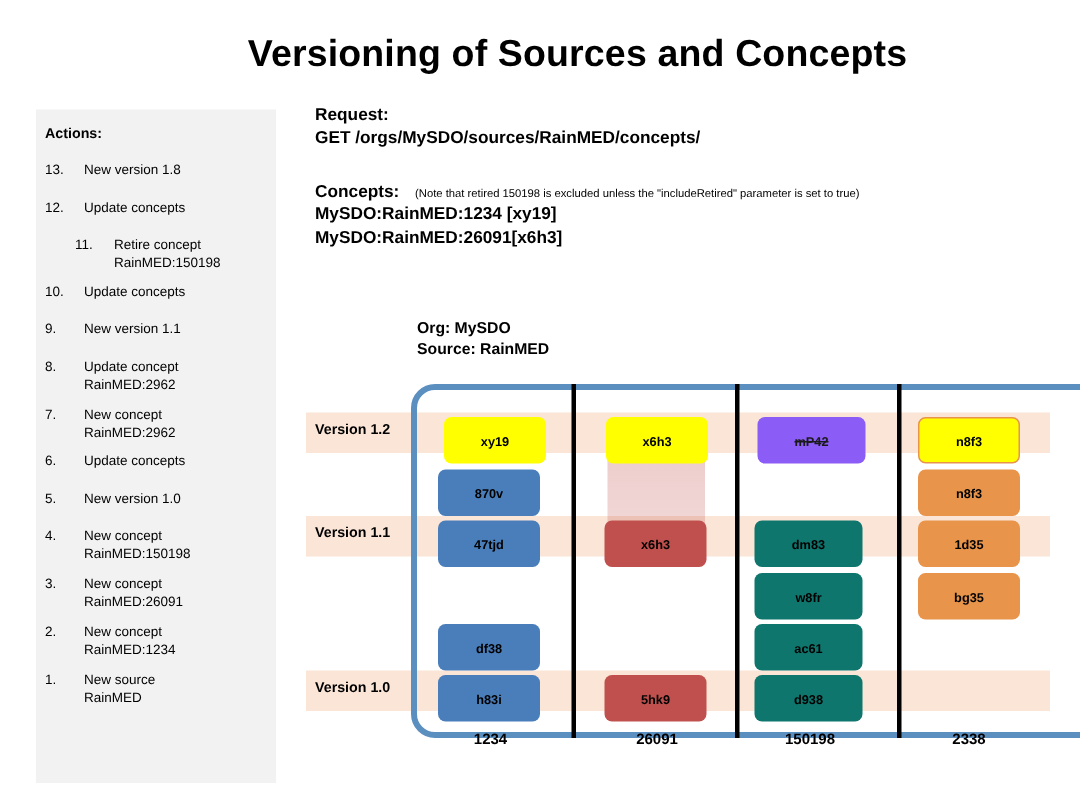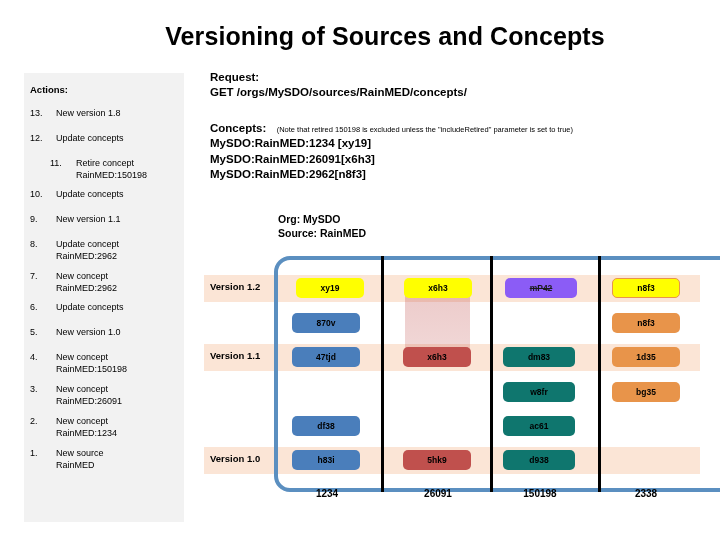--- a/index.html
+++ b/index.html
@@ -74,21 +74,21 @@
     border:4px solid #5b8fc0;
     border-radius:16px;
     background:transparent;
   }
   .col-div{
     position:absolute;width:2.5px;background:#000000;
     top:6px;height:236px;
   }
 
   .chip{
-    position:absolute;height:20px;
+    position:absolute;height:31px;
     border-radius:5px;
     font-size:8.5px;font-weight:bold;
     color:#000;
     display:flex;align-items:center;justify-content:center;
     box-sizing:border-box;
   }
   .chip.yellow{background:#ffff00;}
   .chip.yellow-orange{background:#ffff00;border:1.3px solid #e8944a;}
   .chip.blue{background:#4a7ebb;}
   .chip.green{background:#0f766e;}
@@ -185,21 +185,20 @@
   </div>
 
   <div class="concepts-block">
     <div class="concepts-head">
       <span class="concepts-label">Concepts:</span>
       <span class="concepts-note">(Note that retired 150198 is excluded unless the "includeRetired" parameter is set to true)</span>
     </div>
     <div id="concept-lines">
         <div class="concept-line">MySDO:RainMED:1234 [xy19]</div>
         <div class="concept-line">MySDO:RainMED:26091[x6h3]</div>
-        <div class="concept-line">MySDO:RainMED:2962[n8f3]</div>
       </div>
   </div>
 
   <div class="org-cap">
     <div>Org: MySDO</div>
     <div>Source: RainMED</div>
   </div>
 
   <div class="diagram">
     <div id="stripes">

